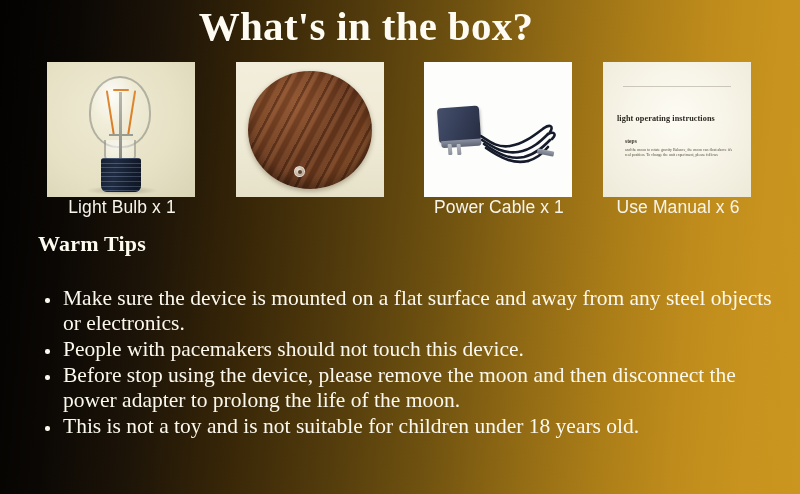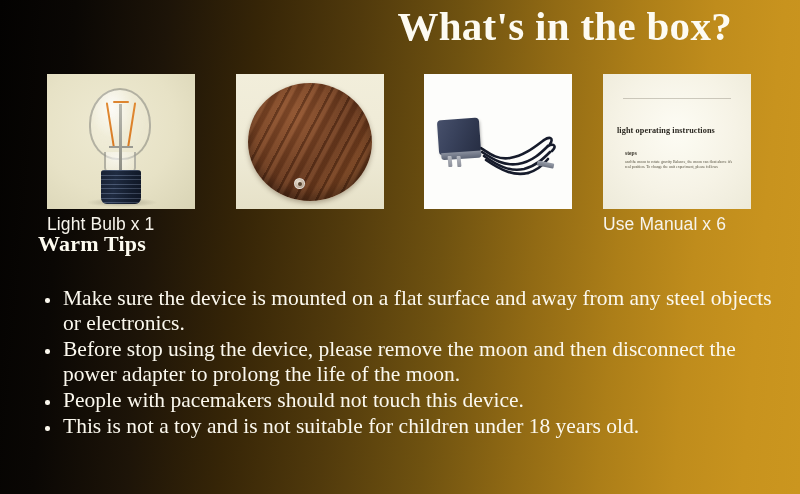--- a/index.html
+++ b/index.html
@@ -29,56 +29,55 @@
         #c8931e 93%,
         #cb961f 100%);
   }
 
   
   .title {
     position: absolute;
     left: 0;
     top: 2px;
     width: 732px;
-    text-align: right;
+    text-align: center;
     font-family: "Liberation Serif", "DejaVu Serif", serif;
     font-size: 41px;
     font-weight: 700;
     color: #fdfbf2;
     letter-spacing: 0.3px;
     white-space: nowrap;
   }
 
   
   .products {
     position: absolute;
     left: 0;
     top: 62px;
     width: 800px;
     height: 165px;
   }
   .product {
     position: absolute;
-    top: 12px;
+    top: 0;
     width: 150px;
   }
   .p0 { left: 47px; }
   .p1 { left: 236px; }
   .p2 { left: 424px; }
   .p3 { left: 603px; }
 
   .thumb {
     position: relative;
     width: 148px;
     height: 135px;
     overflow: hidden;
   }
   .caption {
-    margin-top: 5px;
-    text-align: left;
+    text-align: center;
     font-family: "Liberation Sans", sans-serif;
     font-size: 17.5px;
     color: #f7f4ec;
     white-space: nowrap;
     letter-spacing: 0.1px;
   }
   .p1 .caption { margin-left: 0px; }
 
   
   .bulb-bg {
@@ -395,20 +394,21 @@
             <path d="M104 99 C114 96, 120 90, 124 85"></path>
             <path d="M120 66 C126 62, 130 64, 126 70"></path>
             <path d="M124 72 C130 69, 133 72, 128 77"></path>
           </g>
         </svg>
         <div class="adapter"></div>
         <div class="prong1"></div>
         <div class="prong2"></div>
         <div class="barrel"></div>
       </div>
+      <div class="caption">Power Cable x 1</div>
     </div>
 
     <div class="product p3">
       <div class="thumb">
         <div class="man-bg"></div>
         <div class="man-rule"></div>
         <div class="man-title">light operating instructions</div>
         <div class="man-sub">steps</div>
         <div class="man-body">and the moon to rotate gravity Balance, the moon can float above it's real position. To change the unit experiment, please follows</div>
       </div>
@@ -419,25 +419,25 @@
 
   <div class="tips-heading">Warm Tips</div>
 
   <ul class="tips-list">
     <li>
       <span class="bullet"></span>
       <span>Make sure the device is mounted on a flat surface and away from any steel objects or electronics.</span>
     </li>
     <li>
       <span class="bullet"></span>
-      <span>Before stop using the device, please remove the moon and then disconnect the power adapter to prolong the life of the moon.</span>
+      <span>People with pacemakers should not touch this device.</span>
     </li>
     <li>
       <span class="bullet"></span>
-      <span>People with pacemakers should not touch this device.</span>
+      <span>Before stop using the device, please remove the moon and then disconnect the power adapter to prolong the life of the moon.</span>
     </li>
     <li>
       <span class="bullet"></span>
       <span>This is not a toy and is not suitable for children under 18 years old.</span>
     </li>
   </ul>
 
 </div>
 
 </body></html>

